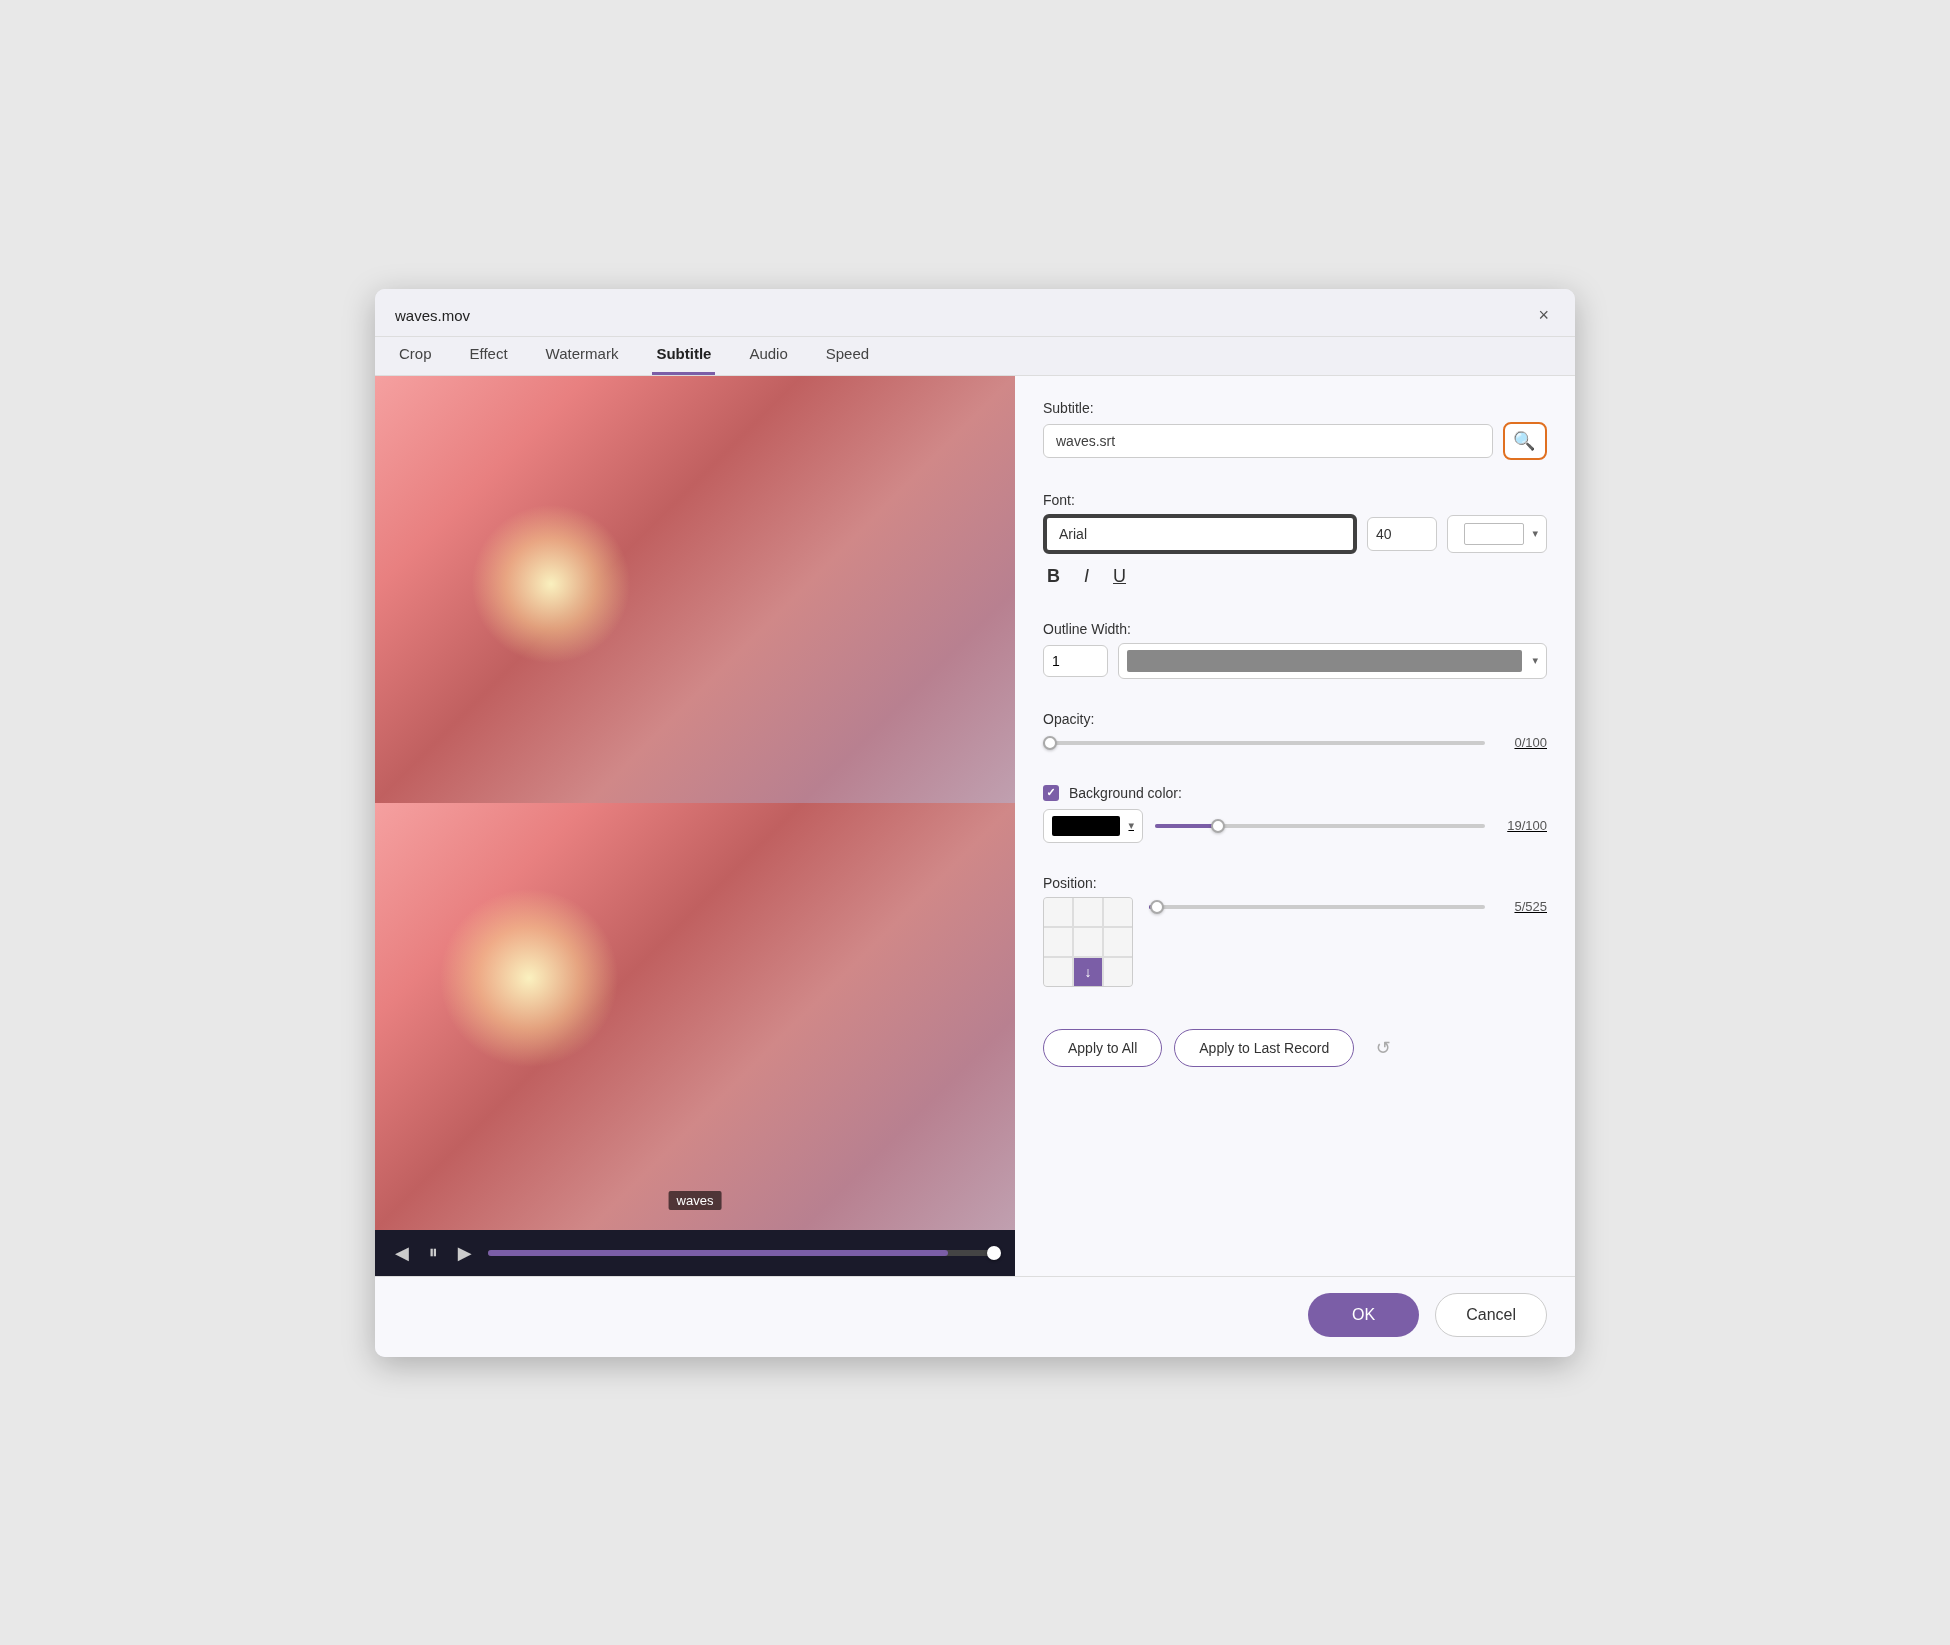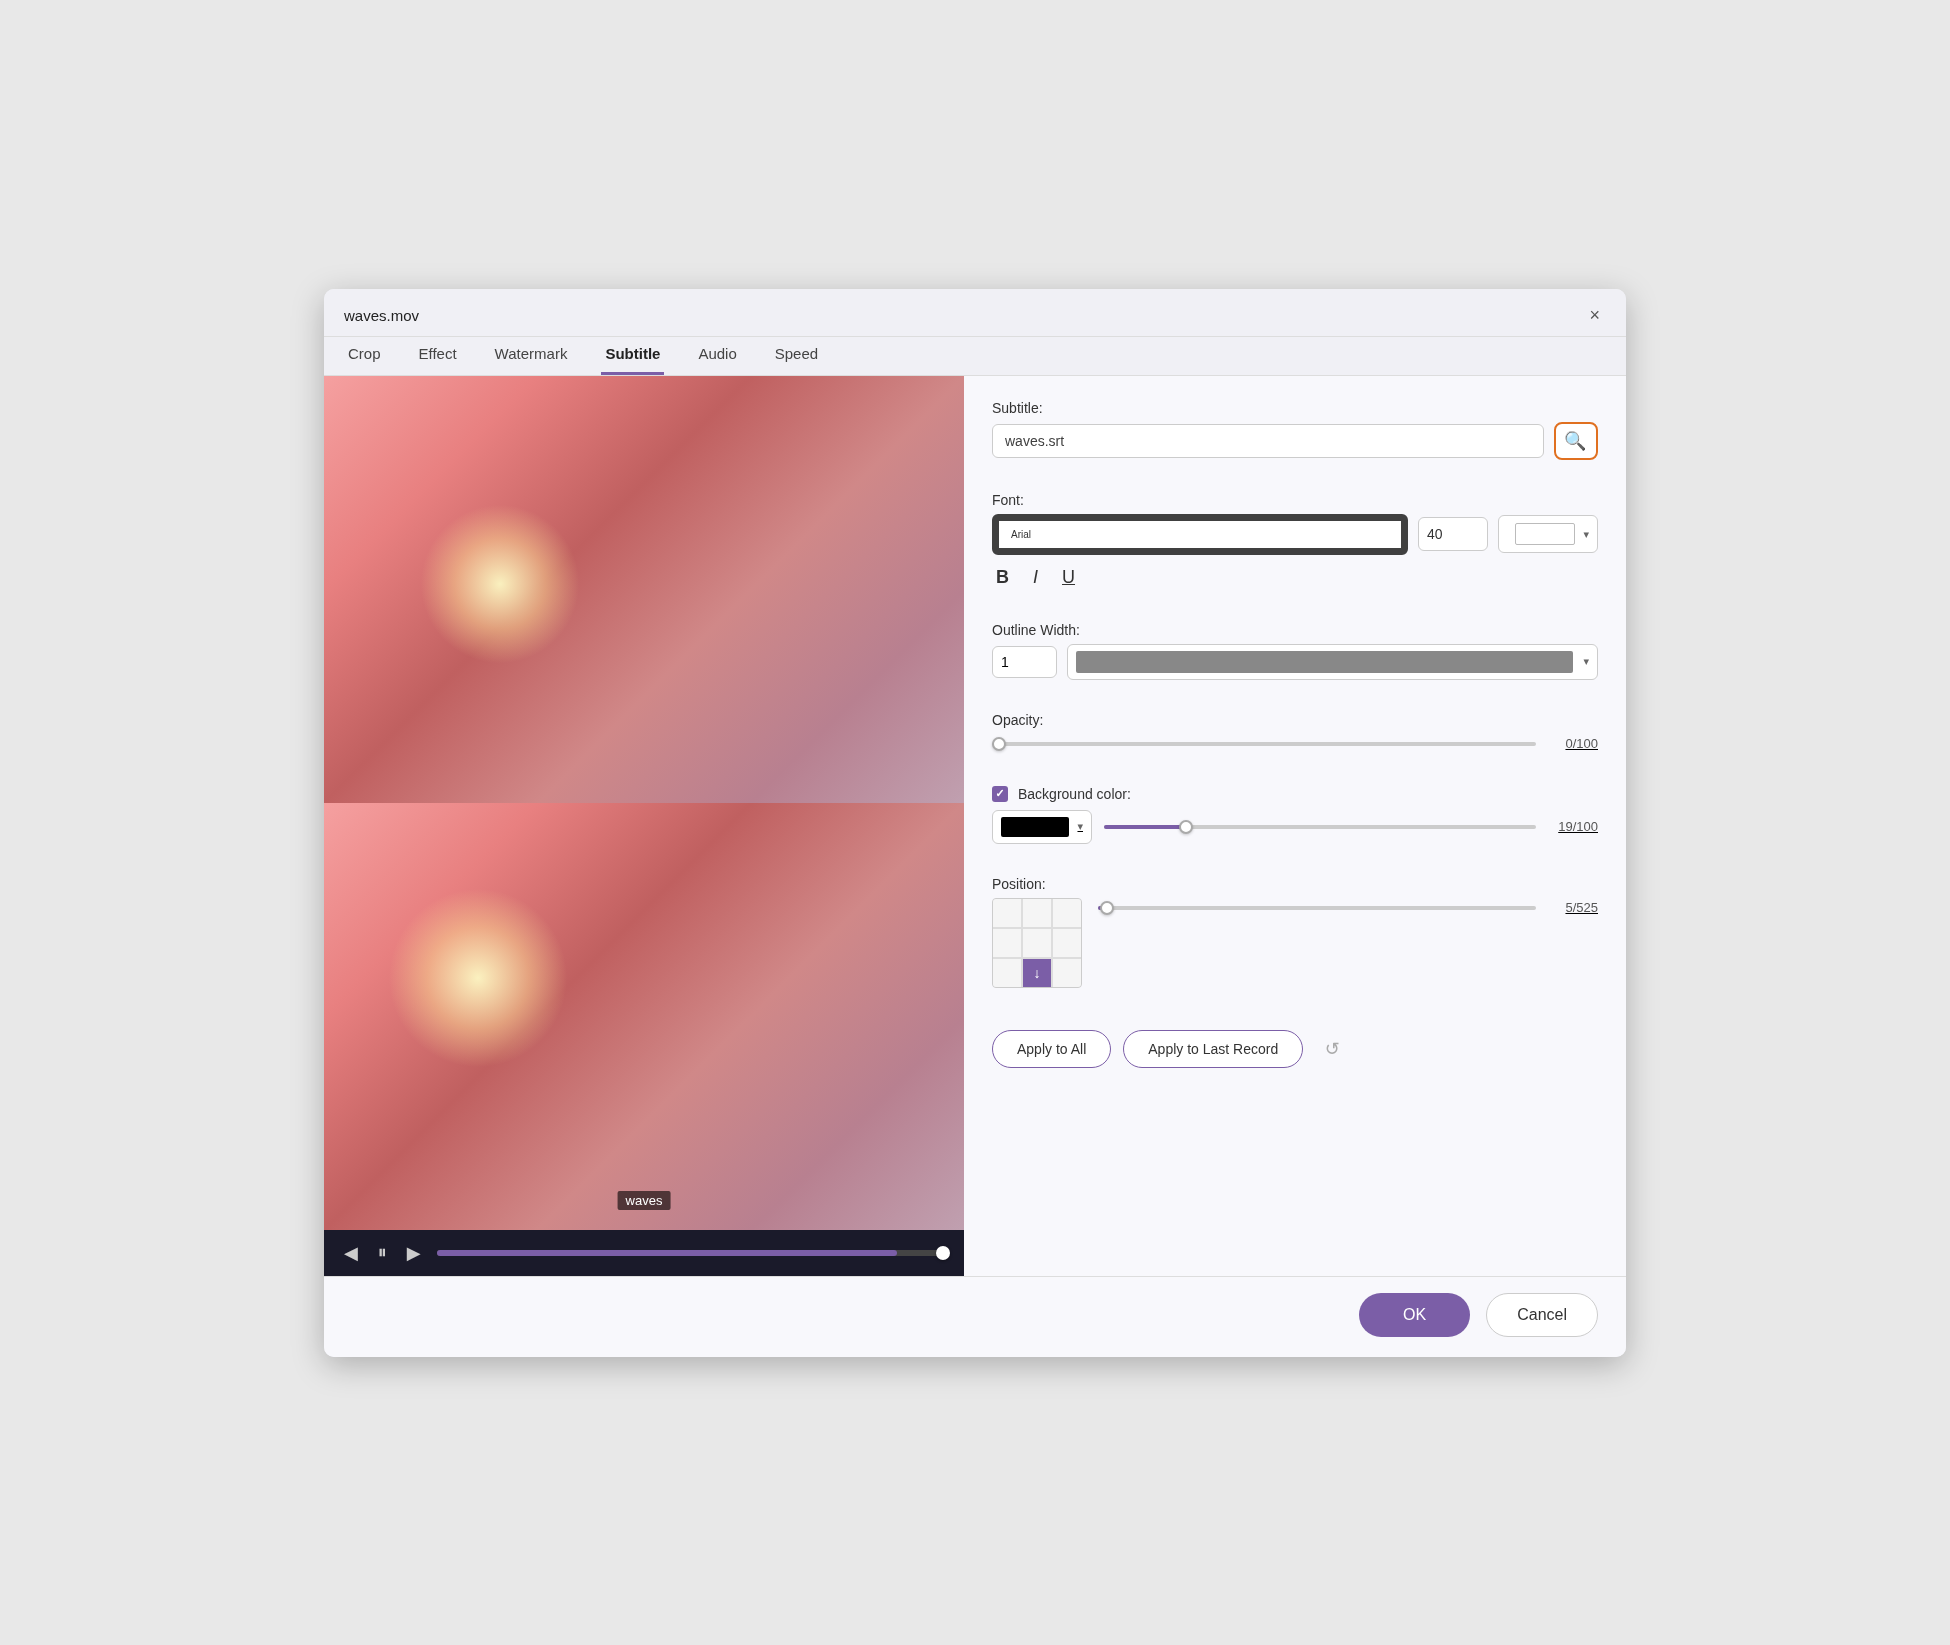--- a/index.html
+++ b/index.html
@@ -7,21 +7,21 @@
       font-family: 'Segoe UI', Arial, sans-serif;
       background: #e8e8e8;
       display: flex;
       justify-content: center;
       align-items: center;
       min-height: 100vh;
     }
     .dialog {
       background: #f0f0f5;
       border-radius: 10px;
-      width: 1302px;
+      width: 1200px;
       box-shadow: 0 8px 32px rgba(0,0,0,0.25);
       overflow: hidden;
       position: relative;
     }
     .title-bar {
       background: #f0f0f5;
       padding: 14px 20px 8px 20px;
       display: flex;
       align-items: center;
       justify-content: space-between;
@@ -213,24 +213,24 @@
       color: #e07020;
     }
     .font-row {
       display: flex;
       align-items: center;
       gap: 10px;
     }
     .font-select {
       flex: 1;
       padding: 8px 12px;
-      border: 7px solid #404040;
+      border: 4px solid #404040;
       border-radius: 6px;
       background: #fff;
-      font-size: 10px;
+      font-size: 14px;
       color: #333;
       appearance: none;
       cursor: pointer;
     }
     .size-select {
       width: 70px;
       padding: 8px 8px;
       border: 1px solid #ccc;
       border-radius: 6px;
       background: #fff;

